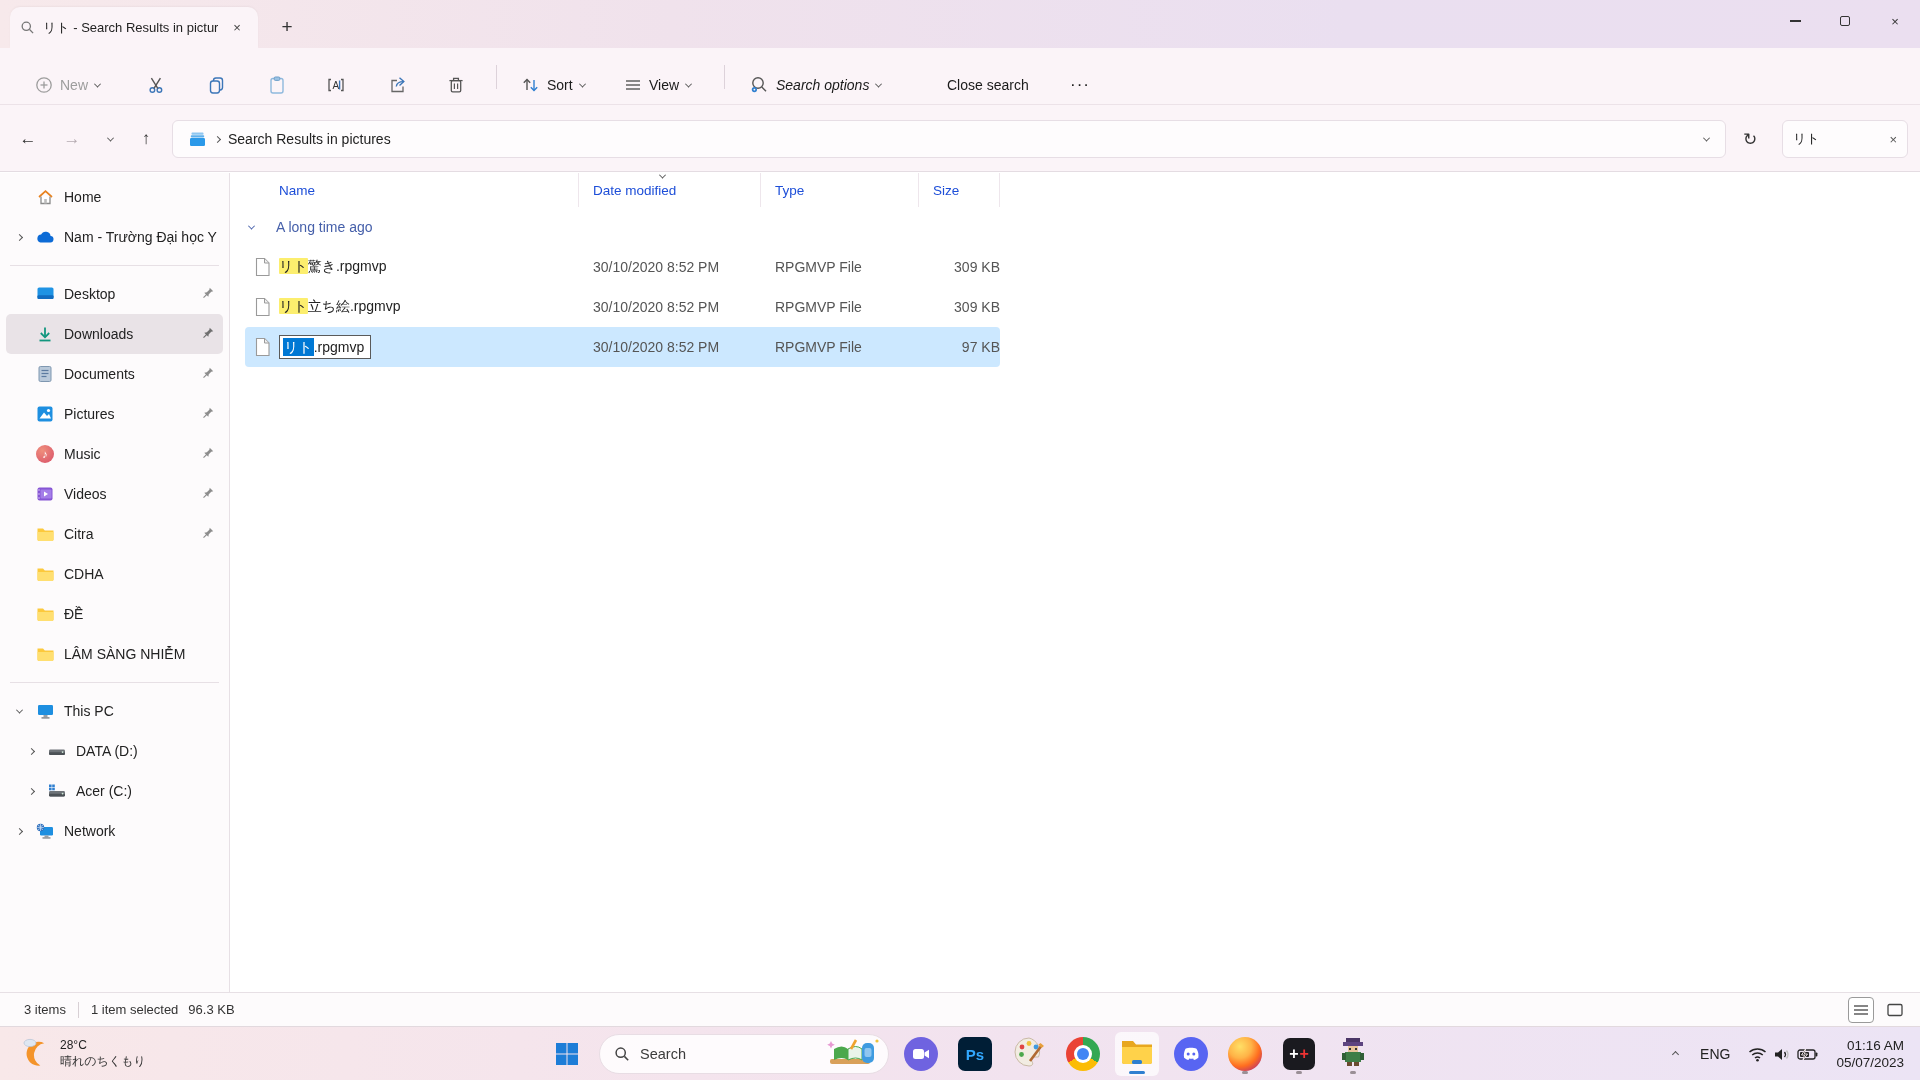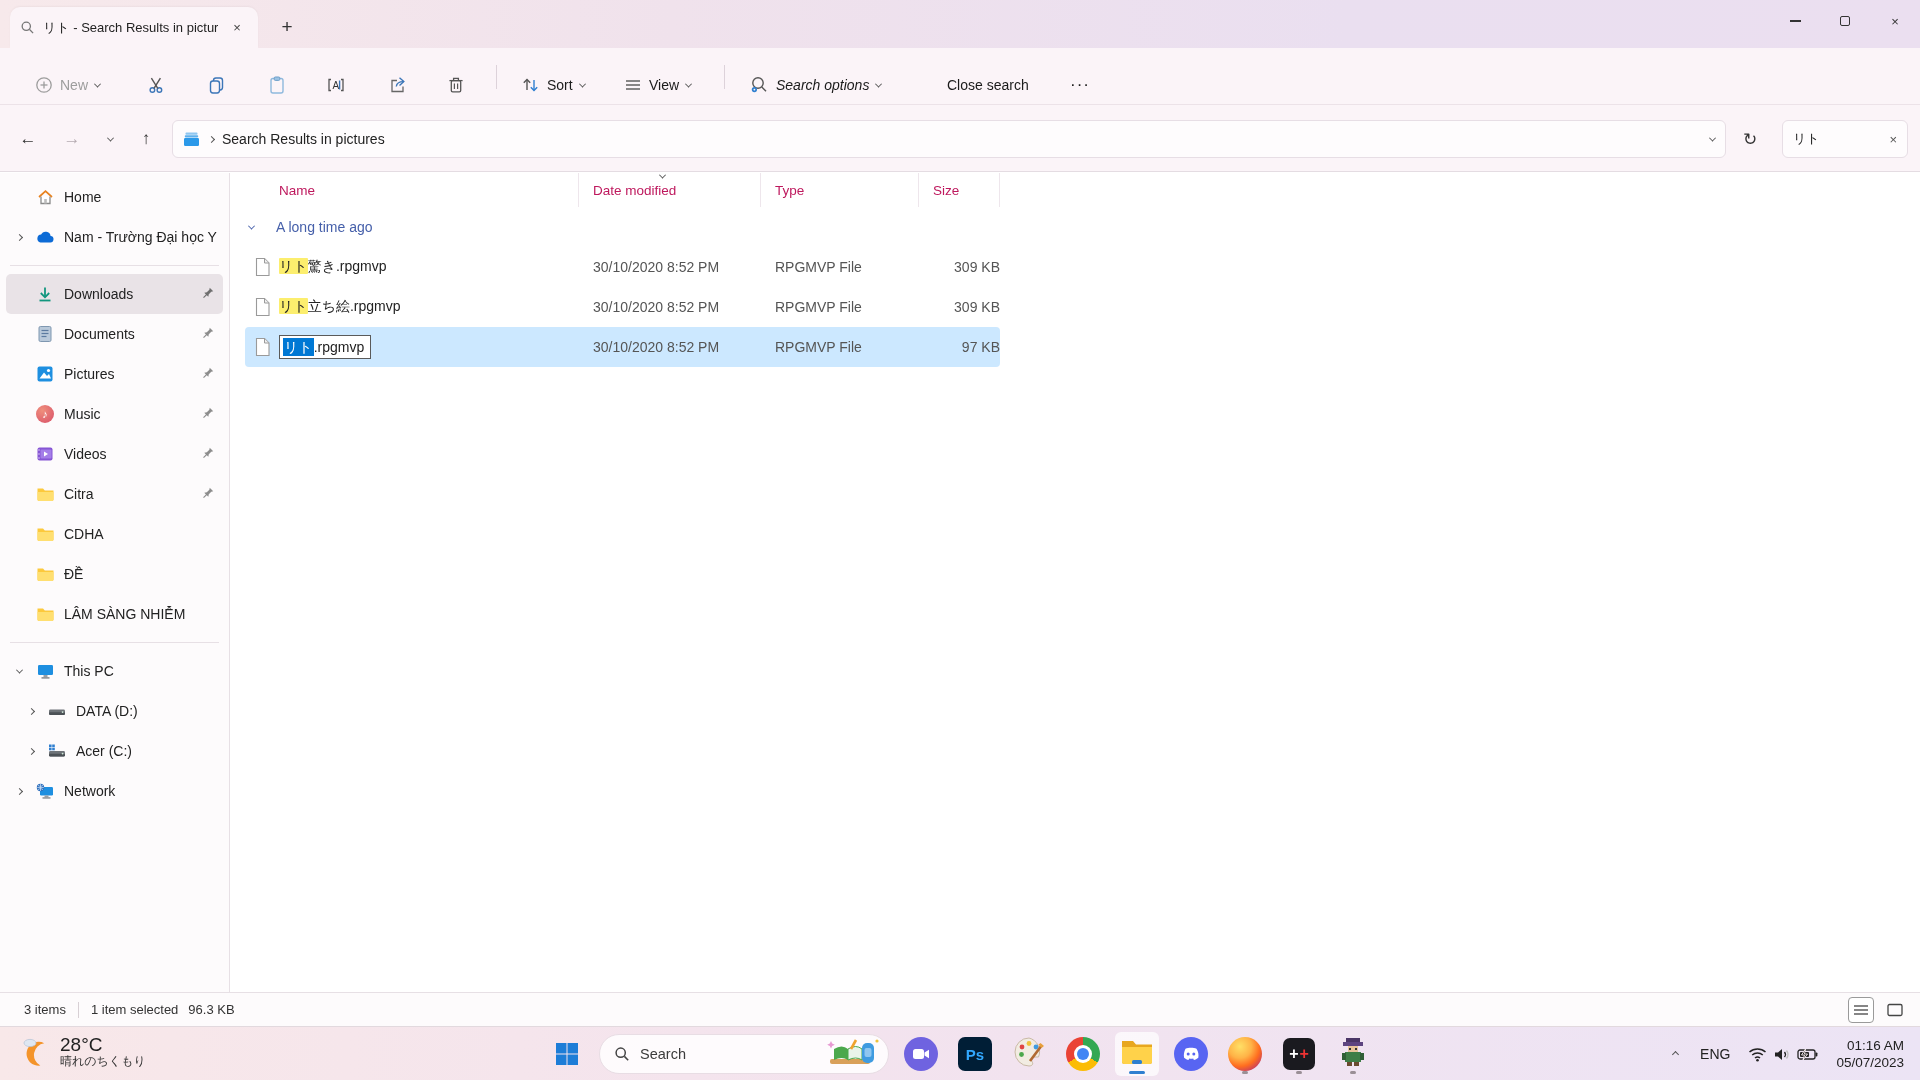--- a/index.html
+++ b/index.html
@@ -39,21 +39,21 @@
   .cv.up { transform:rotate(-135deg); }
 
   
   .addressbar { position:absolute; top:105px; left:0; width:1920px; height:67px; background:#fbf4f8;
                 border-bottom:1px solid #e4dce2; }
   .navbtn { position:absolute; top:16px; width:36px; height:36px; border-radius:5px; display:flex;
             align-items:center; justify-content:center; font-size:17px; color:#333; }
   .navbtn.dis { color:#b5aab1; }
   .addr-field { position:absolute; left:172px; top:15px; width:1554px; height:38px;
                 background:rgba(255,255,255,.72); border:1px solid #e7dee5; border-radius:6px;
-                display:flex; align-items:center; padding:0 10px; gap:8px; }
+                display:flex; align-items:center; padding:0 16px; gap:8px; }
   .addr-text { font-size:14px; color:#222; }
   .addr-dd { margin-left:auto; }
   .search-field { position:absolute; left:1782px; top:15px; width:126px; height:38px;
                   background:rgba(255,255,255,.72); border:1px solid #e7dee5; border-radius:6px;
                   display:flex; align-items:center; padding:0 10px; }
   .search-text { font-size:13px; color:#222; flex:1; }
   .refresh { position:absolute; left:1732px; top:16px; width:36px; height:36px; display:flex;
              align-items:center; justify-content:center; font-size:17px; color:#333; }
 
   
@@ -65,21 +65,21 @@
   .sitem .icon-slot { width:26px; display:flex; justify-content:center; }
   .sitem .lbl { margin-left:6px; white-space:nowrap; overflow:hidden; flex:1; }
   .sitem .pin { margin-right:8px; }
   .sitem.sel { background:#e9e3e7; }
   .sitem.indent1 .chev-slot { margin-left:12px; }
   .ssep { height:1px; background:#e7e0e5; margin:8px 10px; }
 
   
   .content { position:absolute; top:173px; left:231px; right:0; bottom:88px; background:#fff; }
   .cheader { display:grid; grid-template-columns:334px 182px 158px 81px; width:755px; margin-left:14px;
-             height:34px; align-items:center; font-size:13.5px; color:#be185d; }
+             height:34px; align-items:center; font-size:13.5px; color:#1d4ed8; }
   .cheader > div { position:relative; padding-left:14px; height:100%; display:flex; align-items:center;
                    border-right:1px solid #eee6ec; }
   .cheader > div:first-child { padding-left:34px; }
   .cheader > div:last-child { border-right:1px solid #eee6ec; }
   .sortmark { position:absolute; top:1px; left:45%; }
   .group-row { display:flex; align-items:center; gap:22px; height:40px; margin-left:18px;
                font-size:14px; color:#4660aa; }
   .frow { display:grid; grid-template-columns:34px 300px 182px 158px 81px; width:755px; margin-left:14px;
           height:40px; align-items:center; font-size:14px; color:#222; border-radius:4px; }
   .frow .c2,.frow .c3 { color:#555; padding-left:14px; }
@@ -100,21 +100,21 @@
         border-radius:4px; }
   .vt.sel { background:#fff; border:1px solid #9a9a9a; }
 
   
   .taskbar { position:absolute; left:0; bottom:0; width:1920px; height:54px;
              background:linear-gradient(90deg,#f8e8e9 0%,#f3e3ee 45%,#ece4f5 100%);
              border-top:1px solid #e2d9de; }
   .weather { position:absolute; left:10px; top:5px; display:flex; align-items:center; gap:8px;
              padding:2px 8px; border-radius:5px; }
   .wtext { display:flex; flex-direction:column; line-height:16px; }
-  .wtemp { font-size:19px; color:#222; }
+  .wtemp { font-size:12px; color:#222; }
   .wdesc { font-size:12px; color:#333; }
   .centerbar { position:absolute; left:50%; transform:translateX(-50%); top:0; height:54px;
                display:flex; align-items:center; gap:10px; }
   .tico { width:44px; height:44px; border-radius:6px; display:flex; align-items:center;
           justify-content:center; position:relative; }
   .tico .dot { position:absolute; bottom:2px; left:50%; transform:translateX(-50%); width:6px;
                height:3px; border-radius:2px; background:#9a8f96; }
   .tico.active { background:rgba(255,255,255,.72); }
   .tico.active .dot { width:16px; background:#2f7fd0; }
   .searchpill { width:290px; height:40px; background:rgba(255,255,255,.85); border:1px solid #e8dde4;
@@ -325,20 +325,35 @@
       <span class="icon-slot">
         <svg width="20" height="14" viewBox="0 0 20 14">
           <path d="M5.5 12.5 a4 4 0 0 1 .6-7.9 5 5 0 0 1 9.5 1.4 3.2 3.2 0 0 1-.7 6.5 z" fill="#0d6bd6"></path>
         </svg>
       </span>
       <span class="lbl">Nam - Trường Đại học Y</span>
     </div>
 
     <div class="ssep"></div>
 
+    <div class="sitem">
+      <span class="chev-slot"></span>
+      <span class="icon-slot">
+        <svg width="19" height="16" viewBox="0 0 19 16">
+          <rect x="1.5" y="1.5" width="16" height="11.5" rx="1.6" fill="#1f93e4"></rect>
+          <rect x="1.5" y="9.3" width="16" height="3.7" rx="1" fill="#126cc0"></rect>
+        </svg>
+      </span>
+      <span class="lbl">Desktop</span>
+      <span class="pin">
+        <svg width="14" height="14" viewBox="0 0 20 20">
+            <path d="M12.5 2.5 l5 5 -2.8 .8 -3.6 3.6 -.6 3.6 -2.3-2.3 -4 4 -1.2-1.2 4-4 -2.3-2.3 3.6-.6 3.6-3.6 z" fill="#8d8d8d"></path>
+          </svg>
+      </span>
+    </div>
 
     <div class="sitem sel">
       <span class="chev-slot"></span>
       <span class="icon-slot">
         <svg width="18" height="18" viewBox="0 0 18 18">
           <line x1="9" y1="2.5" x2="9" y2="11.5" stroke="#12967e" stroke-width="1.8"></line>
           <path d="M4.8 8 L9 12.3 L13.2 8" fill="none" stroke="#12967e" stroke-width="1.8"></path>
           <line x1="3.5" y1="15.5" x2="14.5" y2="15.5" stroke="#12967e" stroke-width="1.8"></line>
         </svg>
       </span>

